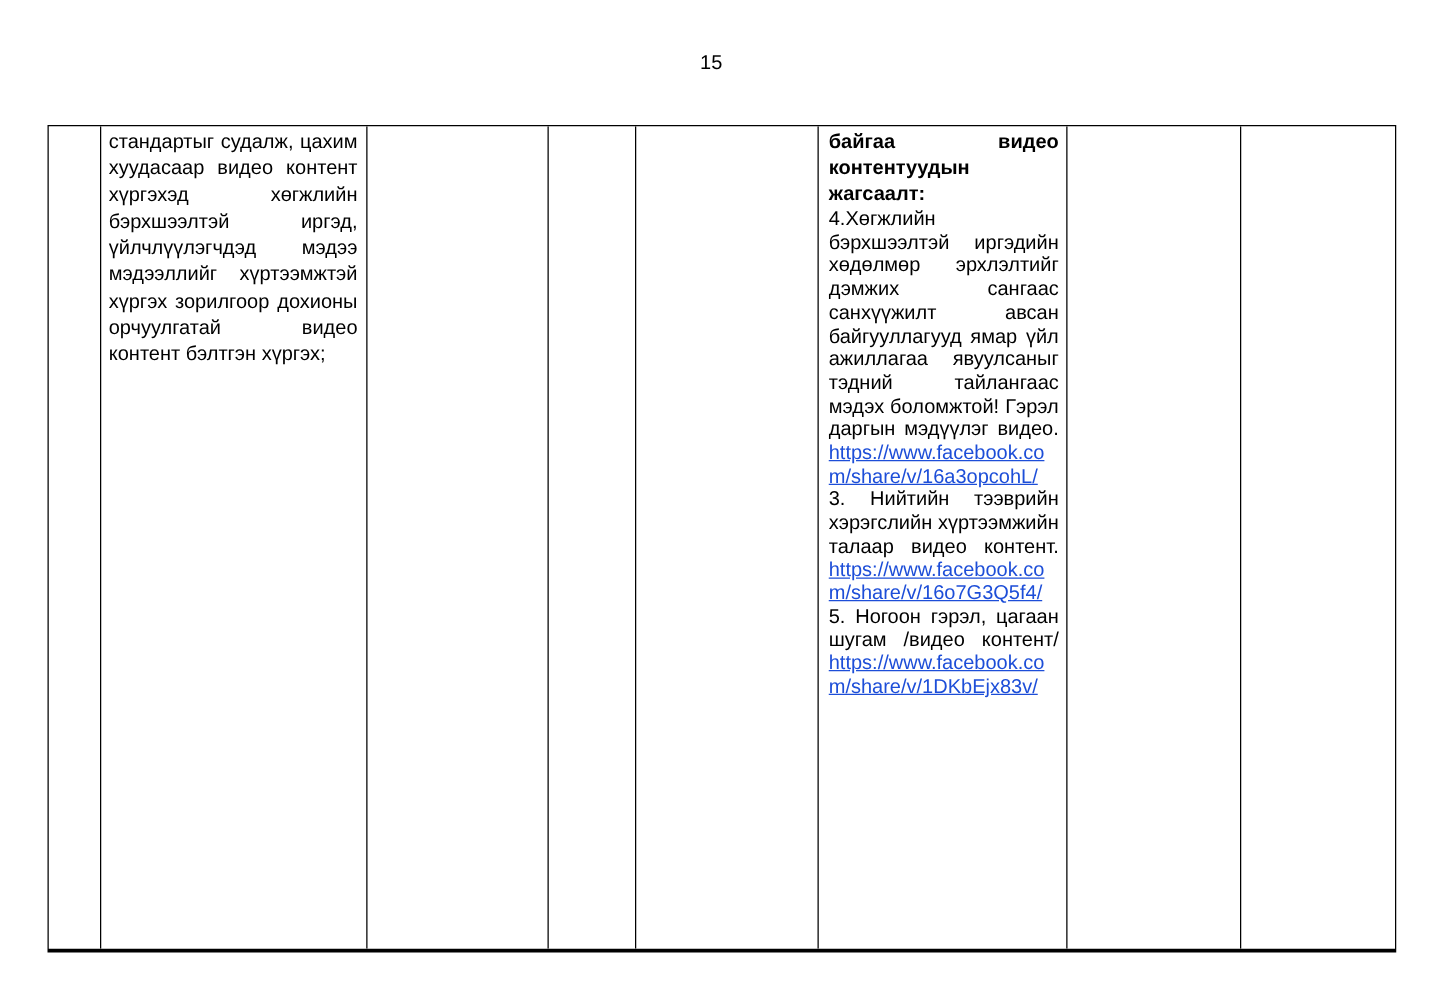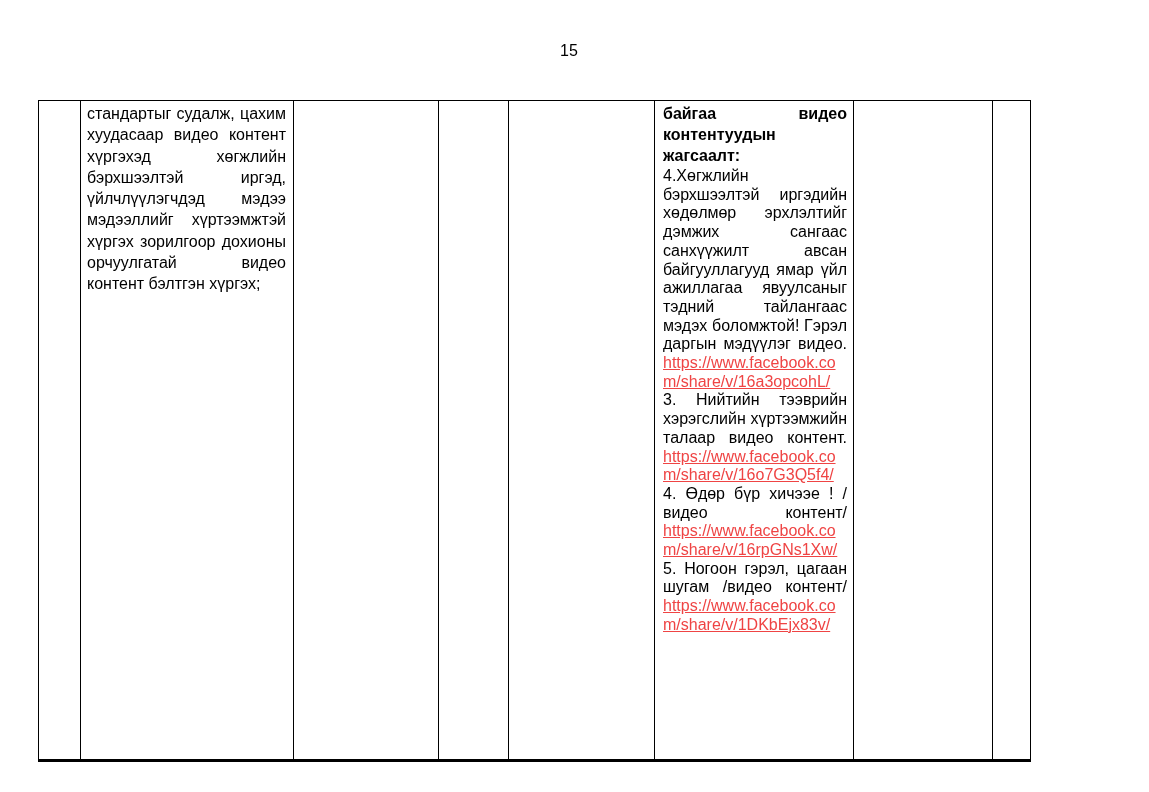--- a/index.html
+++ b/index.html
@@ -14,21 +14,21 @@
   .page-number{
     position:absolute;
     top:26px;left:0;width:1138px;
     text-align:center;
     font-size:16px;
     margin-top:16px;
   }
   .doc-table{
     position:absolute;
     left:38px;top:100px;
-    width:993px;height:662px;
+    width:1079px;height:662px;
     box-sizing:border-box;
     border:1px solid #000;
     border-bottom:3px solid #000;
     display:flex;
     align-items:stretch;
     overflow:hidden;
     background:#fff;
     justify-content:center;
   }
   .cell{
@@ -59,21 +59,21 @@
     text-align:justify;
     margin:0 0 1px 0;
   }
   .item{
     font-size:16px;
     line-height:18.7px;
     text-align:justify;
     margin:0;
   }
   .fb-link{
-    color:#ef4444;
+    color:#1d4ed8;
     text-decoration:underline;
     cursor:pointer;
     word-break:keep-all;
   }
 </style>
 </head>
 <body>
 
 <div class="page">
 
@@ -94,22 +94,20 @@
     <div class="cell c6">
       <p class="list-header">байгаа видео контентуудын жагсаалт:</p>
 
       <p class="item"><span>4.Хөгжлийн бэрхшээлтэй иргэдийн хөдөлмөр эрхлэлтийг дэмжих сангаас санхүүжилт авсан байгууллагууд ямар үйл ажиллагаа явуулсаныг тэдний тайлангаас мэдэх боломжтой! Гэрэл даргын мэдүүлэг видео.</span>
         <a class="fb-link"><span>https://www.facebook.co</span><br><span>m/share/v/16a3opcohL/</span></a></p>
 
 
       <p class="item"><span>3. Нийтийн тээврийн хэрэгслийн хүртээмжийн талаар видео контент.</span>
         <a class="fb-link"><span>https://www.facebook.co</span><br><span>m/share/v/16o7G3Q5f4/</span></a></p>
 
-      <p class="item"><span>4. Өдөр бүр хичээе ! /видео контент/</span>
-        <a class="fb-link"><span>https://www.facebook.co</span><br><span>m/share/v/16rpGNs1Xw/</span></a></p>
 
       <p class="item"><span>5. Ногоон гэрэл, цагаан шугам /видео контент/</span>
         <a class="fb-link"><span>https://www.facebook.co</span><br><span>m/share/v/1DKbEjx83v/</span></a></p>
     </div>
 
     <div class="cell c7"></div>
     <div class="cell c8"></div>
 
   </div>
 </div>

